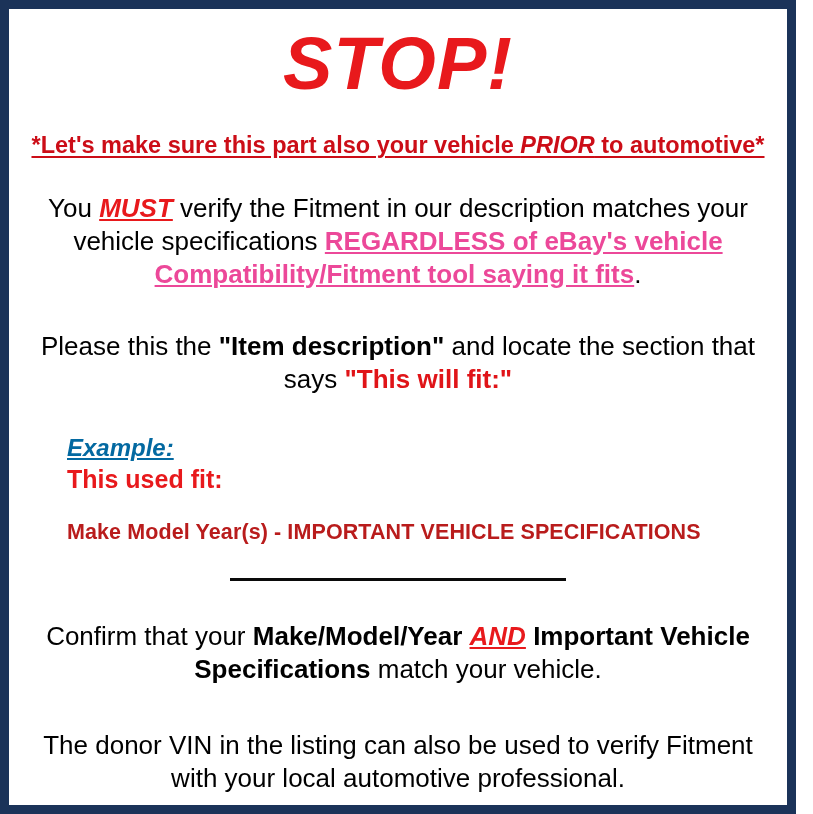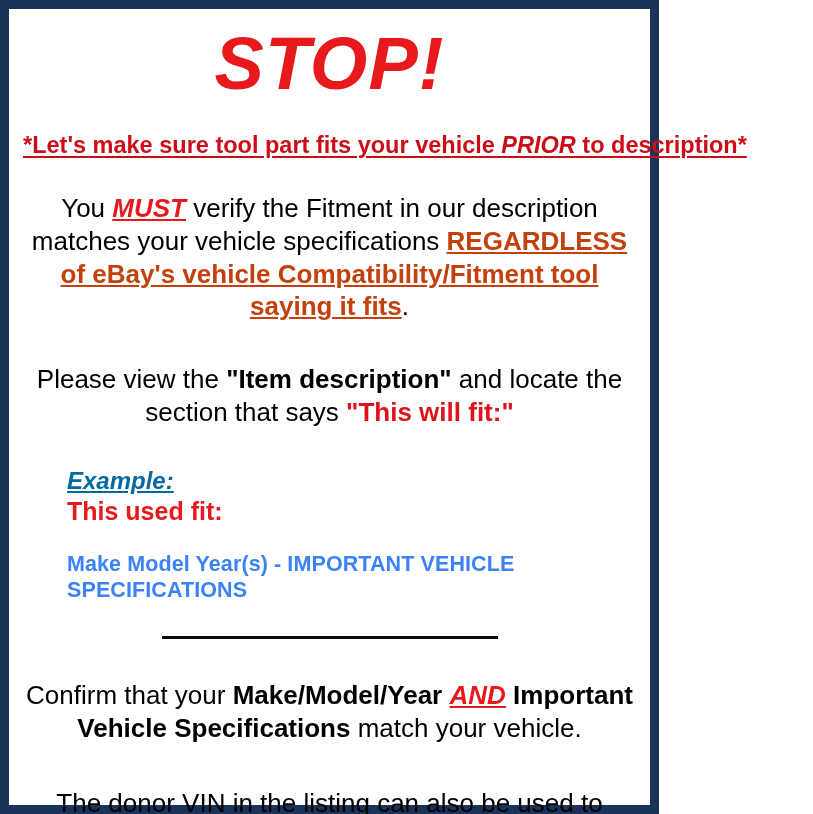--- a/index.html
+++ b/index.html
@@ -9,21 +9,21 @@
     background: #ffffff;
   }
   body {
     width: 813px;
     height: 814px;
     overflow: hidden;
     font-family: "Liberation Sans", sans-serif;
   }
   .notice-frame {
     box-sizing: border-box;
-    width: 659px;
+    width: 796px;
     height: 814px;
     border: 9px solid #1b3359;
     background: #ffffff;
     padding: 4px 14px 0 14px;
     display: block;
   }
   .stop-title {
     text-align: center;
     color: #e8191c;
     font-weight: bold;
@@ -71,21 +71,21 @@
   }
   .red-bold-ital-ul {
     color: #e8191c;
     font-weight: bold;
     font-style: italic;
     text-decoration: underline;
     text-underline-offset: 2px;
     margin-top: 40px;
   }
   .red-bold-ul {
-    color: #c2410c;
+    color: #ec4899;
     font-weight: bold;
     text-decoration: underline;
     text-underline-offset: 2px;
   }
   .red-bold {
     color: #e01418;
     font-weight: bold;
   }
   .blk-bold {
     color: #000000;
@@ -107,21 +107,21 @@
     display: inline-block;
   }
   .example-fit {
     color: #e8191c;
     font-weight: bold;
     font-size: 25px;
     line-height: 1.2;
     margin-top: 2px;
   }
   .example-spec {
-    color: #3b82f6;
+    color: #b91c1c;
     font-weight: bold;
     font-size: 21.5px;
     line-height: 1.2;
     margin-top: 26px;
     letter-spacing: 0.1px;
   }
   .divider-wrap {
     margin-top: 27px;
     height: 14px;
     display: flex;
@@ -135,29 +135,29 @@
   }
 </style>
 </head>
 <body>
 
 <div class="notice-frame">
 
   <div class="stop-title">STOP!</div>
 
   <div class="lead-line">
-    <span>*Let's make sure tool part fits your vehicle </span><span class="ital">PRIOR</span><span> to description*</span>
+    <span>*Let's make sure this part also your vehicle </span><span class="ital">PRIOR</span><span> to automotive*</span>
   </div>
 
   <p class="para para-must">
     <span>You </span><span class="red-bold-ital-ul">MUST</span><span> verify the Fitment in our description matches your vehicle specifications </span><span class="red-bold-ul">REGARDLESS of eBay's vehicle Compatibility/Fitment tool saying it fits</span><span>.</span>
   </p>
 
   <p class="para para-view">
-    <span>Please view the </span><span class="blk-bold">"Item description"</span><span> and locate the section that says </span><span class="red-bold">"This will fit:"</span>
+    <span>Please this the </span><span class="blk-bold">"Item description"</span><span> and locate the section that says </span><span class="red-bold">"This will fit:"</span>
   </p>
 
   <div class="example-block">
     <div>
       <span class="example-label">Example:</span>
     </div>
     <div class="example-fit">This used fit:</div>
     <div class="example-spec">Make Model Year(s) - IMPORTANT VEHICLE SPECIFICATIONS</div>
   </div>
 

